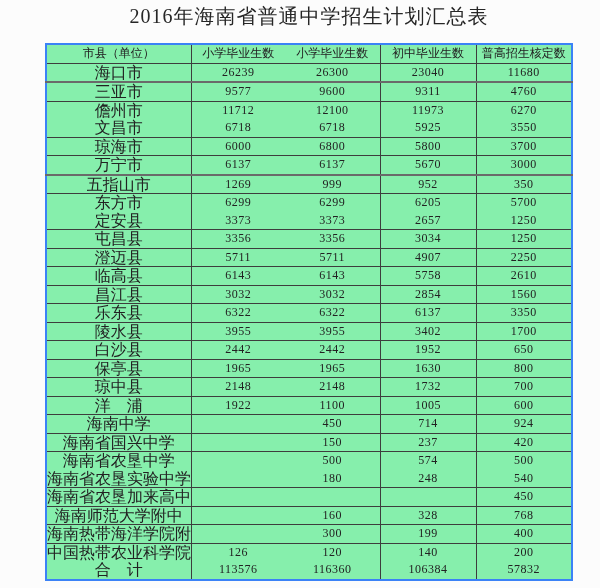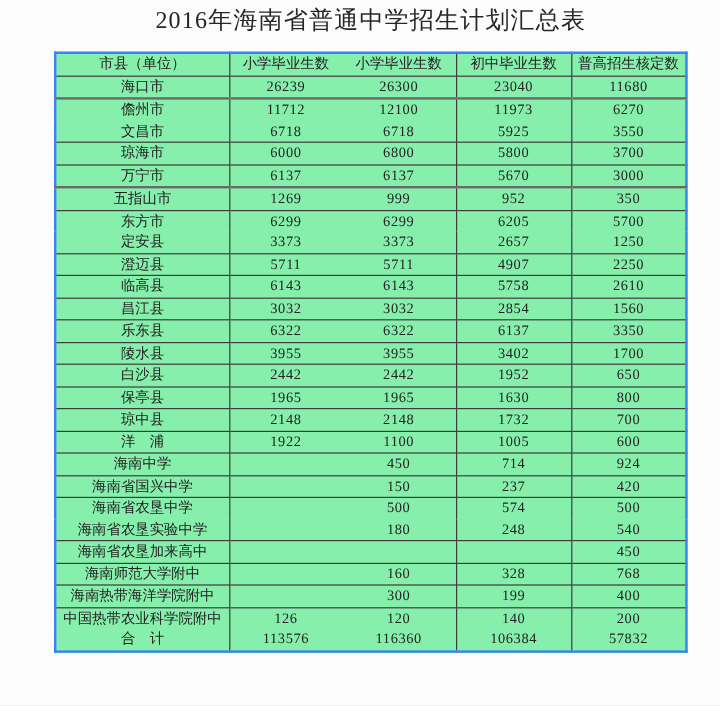--- a/index.html
+++ b/index.html
@@ -48,21 +48,21 @@
     white-space: nowrap;
     overflow: hidden;
     color: #222;
   }
   
   th:nth-child(2), td:nth-child(2) { border-right: none; text-align: center; }
   th:last-child, td:last-child { border-right: none; }
   thead th { font-size: 12px; }
   tr.no-divider td { border-bottom: none; }
   tr.thick-divider td { border-bottom: 2px solid #6a6a6a; }
-  td.unit { font-size: 12px; margin-left: 46px; }
+  td.unit { font-size: 16px; margin-left: 46px; }
   td.num { font-size: 12px; letter-spacing: 0.5px; }
 </style>
 </head>
 <body>
 
 <div class="page">
 
   <div class="doc-title">2016年海南省普通中学招生计划汇总表</div>
 
   <table class="summary">
@@ -83,20 +83,27 @@
       </tr>
     </thead>
     <tbody>
         <tr class="thick-divider">
           <td class="unit">海口市</td>
           <td class="num">26239</td>
           <td class="num">26300</td>
           <td class="num">23040</td>
           <td class="num">11680</td>
         </tr>
+        <tr>
+          <td class="unit">三亚市</td>
+          <td class="num">9577</td>
+          <td class="num">9600</td>
+          <td class="num">9311</td>
+          <td class="num">4760</td>
+        </tr>
         <tr class="no-divider">
           <td class="unit">儋州市</td>
           <td class="num">11712</td>
           <td class="num">12100</td>
           <td class="num">11973</td>
           <td class="num">6270</td>
         </tr>
         <tr>
           <td class="unit">文昌市</td>
           <td class="num">6718</td>
@@ -133,20 +140,27 @@
           <td class="num">5700</td>
         </tr>
         <tr>
           <td class="unit">定安县</td>
           <td class="num">3373</td>
           <td class="num">3373</td>
           <td class="num">2657</td>
           <td class="num">1250</td>
         </tr>
         <tr>
+          <td class="unit">屯昌县</td>
+          <td class="num">3356</td>
+          <td class="num">3356</td>
+          <td class="num">3034</td>
+          <td class="num">1250</td>
+        </tr>
+        <tr>
           <td class="unit">澄迈县</td>
           <td class="num">5711</td>
           <td class="num">5711</td>
           <td class="num">4907</td>
           <td class="num">2250</td>
         </tr>
         <tr>
           <td class="unit">临高县</td>
           <td class="num">6143</td>
           <td class="num">6143</td>

